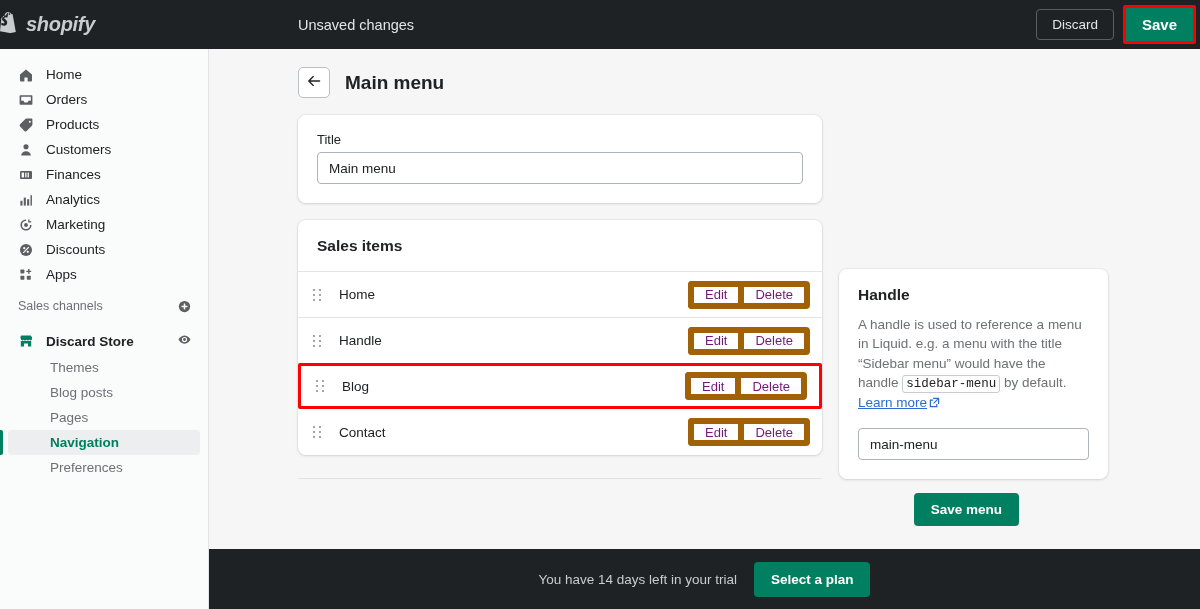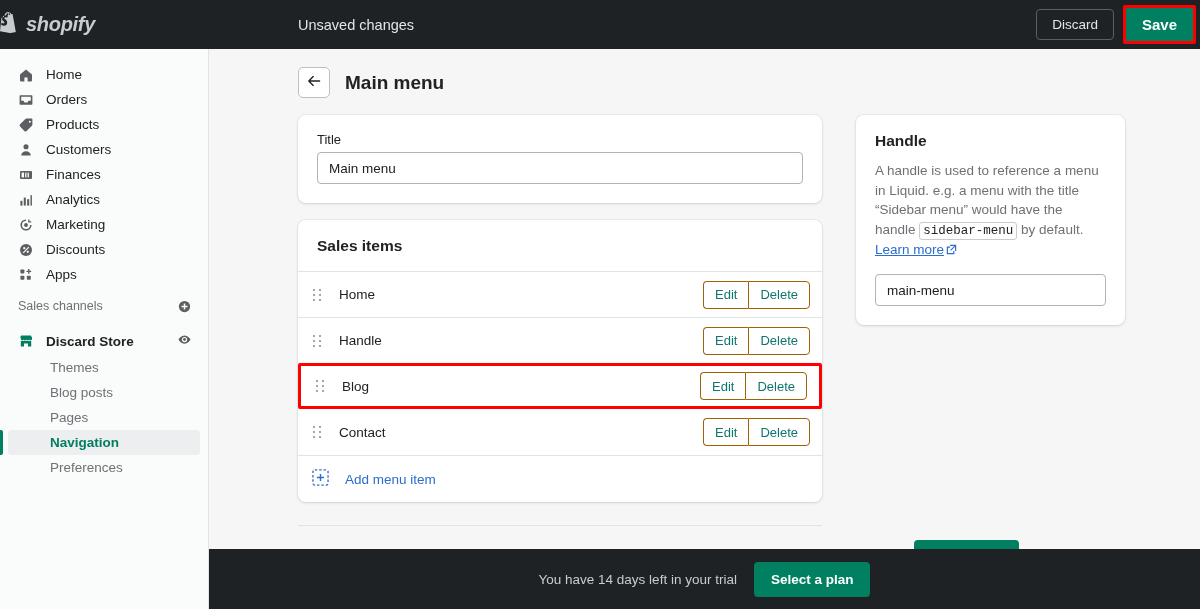--- a/index.html
+++ b/index.html
@@ -105,21 +105,21 @@
     display: flex; align-items: center; gap: 15px;
     padding: 18px 0 0 89px;
   }
   .back-btn {
     width: 32px; height: 31px; border: 1px solid #babfc3; border-radius: 5px;
     background: #ffffff; display: flex; align-items: center; justify-content: center;
     cursor: pointer;
   }
   .page-title { font-size: 19px; font-weight: bold; color: #202223; }
 
-  .columns { display: flex; gap: 34px; padding: 17px 0 0 89px; }
+  .columns { display: flex; gap: 17px; padding: 17px 0 0 89px; align-items: flex-end; }
   .col-left { width: 524px; }
   .col-right { width: 269px; }
 
   .card {
     background: #ffffff; border-radius: 8px;
     box-shadow: 0 0 0 1px rgba(63,63,68,0.05), 0 1px 3px rgba(63,63,68,0.15);
   }
   .card-pad { padding: 17px 19px 19px 19px; }
 
   .field-label { font-size: 13px; color: #202223; margin-bottom: 5px; display:block; }
@@ -134,21 +134,21 @@
 
   .menu-row {
     display: flex; align-items: center; height: 46px;
     padding: 0 12px 0 14px; border-top: 1px solid #e1e3e5; position: relative;
   }
   .menu-row.highlight { border: 3px solid #ff0000; border-radius: 2px; height: 46px; }
   .drag-handle { width: 10px; height: 14px; cursor: grab; flex: none; }
   .menu-name { font-size: 13.5px; color: #202223; margin-left: 17px; }
   .row-actions { margin-left: auto; display: flex; }
   .btn-edit, .btn-delete {
-    background: #ffffff; border: 1px solid #a16207; color: #0f766e;
+    background: #ffffff; border: 6px solid #a16207; color: #701a75;
     font-size: 13px; font-family: inherit; cursor: pointer;
     height: 28px; padding: 0 11px;
   }
   .btn-edit { border-radius: 4px 0 0 4px; border-right: none; }
   .btn-delete { border-radius: 0 4px 4px 0; }
 
   .add-row {
     display: flex; align-items: center; height: 47px;
     padding-left: 14px; border-top: 1px solid #e1e3e5; cursor: pointer;
   }
@@ -463,29 +463,20 @@
                   <circle cx="8" cy="12" r="1.1" fill="#8c9196"></circle>
                 </svg>
             </span>
             <span class="menu-name">Contact</span>
             <span class="row-actions">
               <button class="btn-edit">Edit</button>
               <button class="btn-delete">Delete</button>
             </span>
           </div>
 
-          <div class="add-row">
-            <span>
-              <svg width="17" height="17" viewBox="0 0 18 18">
-                  <rect x="1" y="1" width="16" height="16" rx="2" fill="none" stroke="#2c6ecb" stroke-width="1.4" stroke-dasharray="2.6 2"></rect>
-                  <path d="M9 5.2v7.6M5.2 9h7.6" stroke="#2c6ecb" stroke-width="1.5"></path>
-                </svg>
-            </span>
-            <span class="add-label">Add menu item</span>
-          </div>
         </div>
 
         <div class="divider"></div>
       </div>
 
       <div class="col-right">
         <div class="card">
           <div class="card-pad">
             <div class="card-title">Handle</div>
             <div class="handle-desc">

